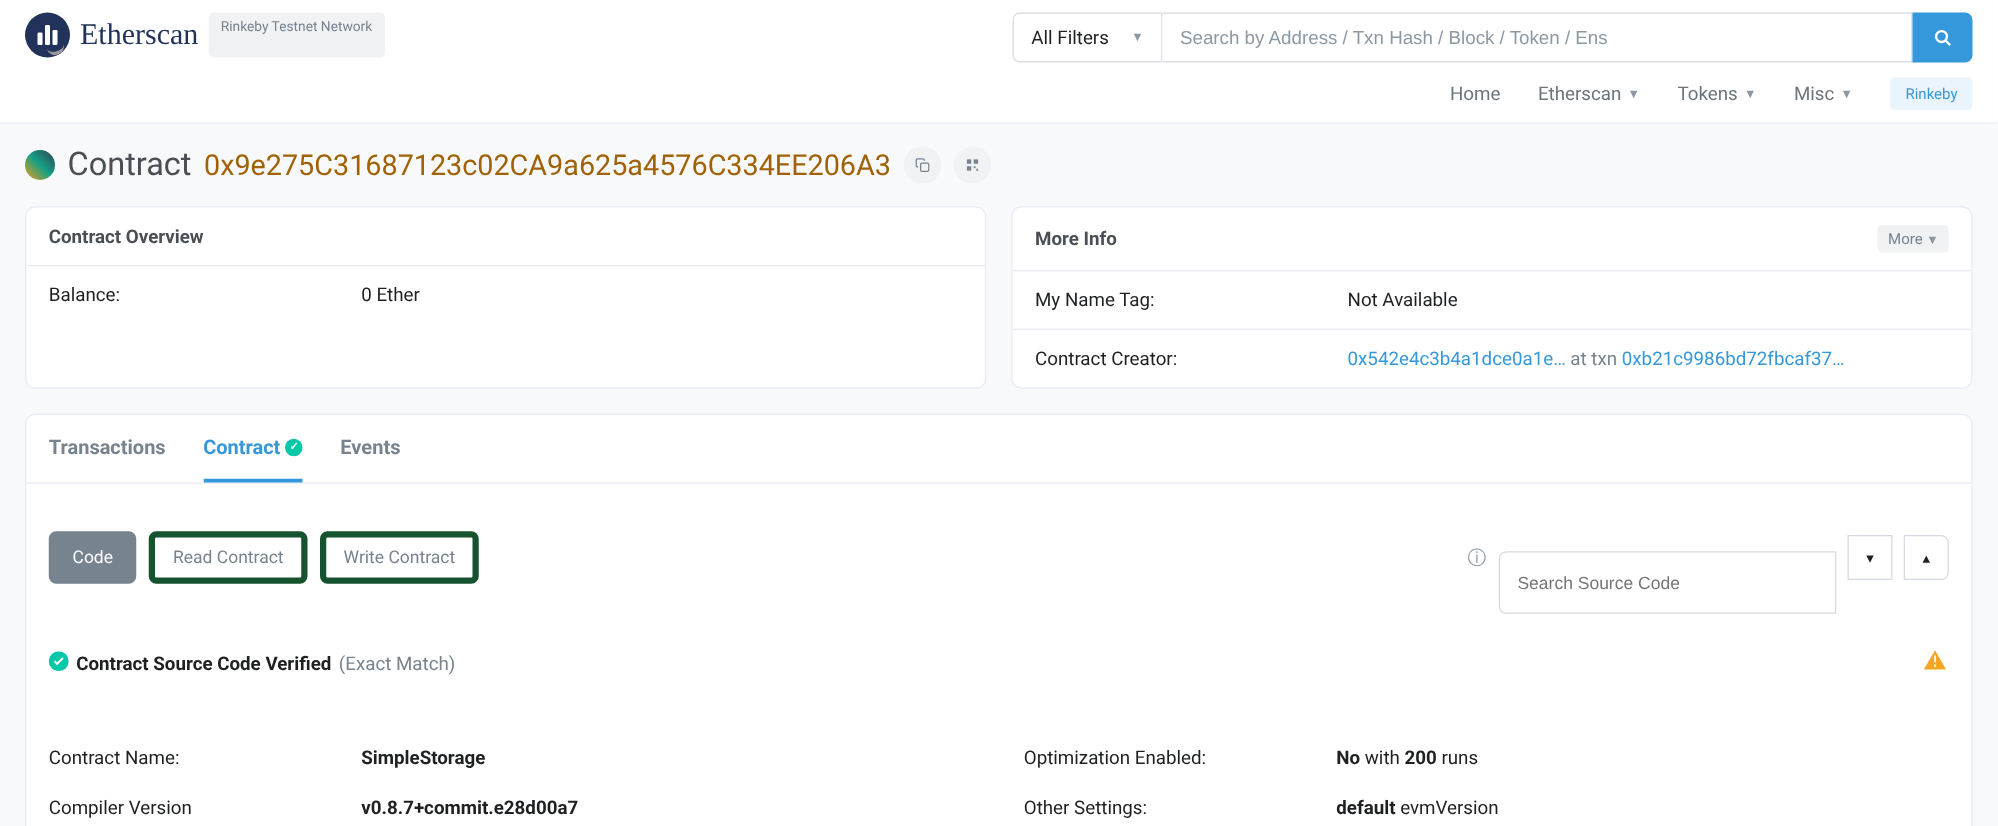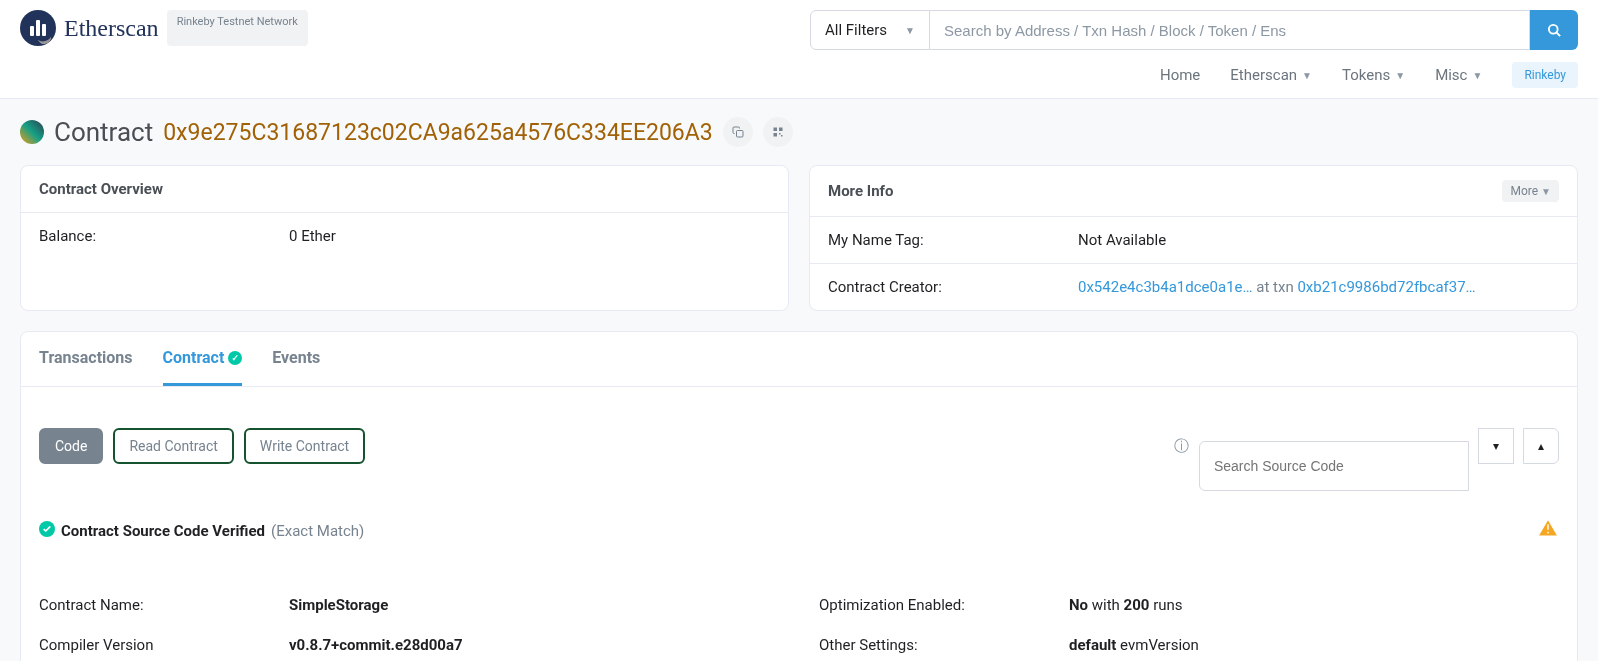--- a/index.html
+++ b/index.html
@@ -41,21 +41,21 @@
 .kv-val { color: #1e2022; flex:1; }
 .link { color: #3498db; cursor: pointer; }
 .muted { color: #77838f; }
 .tabs-card { margin: 20px; background: #fff; border: 1px solid #e7eaf3; border-radius: 8px; }
 .tabs-row { display: flex; gap: 30px; padding: 0 18px; border-bottom: 1px solid #e7eaf3; }
 .tab { padding: 16px 0; font-size: 16px; font-weight: 700; color: #77838f; cursor: pointer; border-bottom: 3px solid transparent; display:flex; align-items:center; gap:4px;}
 .tab.active { color: #3498db; border-bottom-color: #3498db; }
 .check-badge { width: 14px; height:14px; border-radius:50%; background:#00c9a7; display:inline-flex; align-items:center; justify-content:center; color:#fff; font-size:9px; font-weight:bold;}
 .subtabs-row { display: flex; justify-content: space-between; align-items: center; padding: 14px 18px; }
 .subtabs { display: flex; gap: 10px; }
-.subtab { padding: 8px 14px; border-radius: 6px; border: 2px solid #14532d; background: #fff; font-size: 14px; color: #77838f; cursor: pointer; }
+.subtab { padding: 8px 14px; border-radius: 6px; border: 5px solid #14532d; background: #fff; font-size: 14px; color: #77838f; cursor: pointer; }
 .subtab.active { background: #77838f; color: #fff; border-color: #77838f; }
 .source-tools { display: flex; align-items: center; gap: 10px; }
 .help-ico { color: #8c98a4; font-size: 15px; }
 .source-search { border: 1px solid #d5dae2; border-radius: 6px 0 0 6px; padding: 16px 14px; width: 270px; font-size: 14px; outline:none;margin-top:40px;}
 .tool-btn { border: 1px solid #d5dae2; padding: 10px 14px; background:#fff; cursor:pointer; color:#1e2022; font-size:12px; margin-left:-1px;}
 .tool-btn:last-child { border-radius: 0 6px 6px 0;}
 .verified-row { display:flex; justify-content:space-between; align-items:center; padding: 12px 18px 6px 18px; text-align: right;}
 .verified-left { display:flex; align-items:center; gap:6px; font-size:15px;}
 .verified-check { color:#00c9a7; font-size:16px;}
 .verified-text { font-weight:700; color:#1e2022;}

